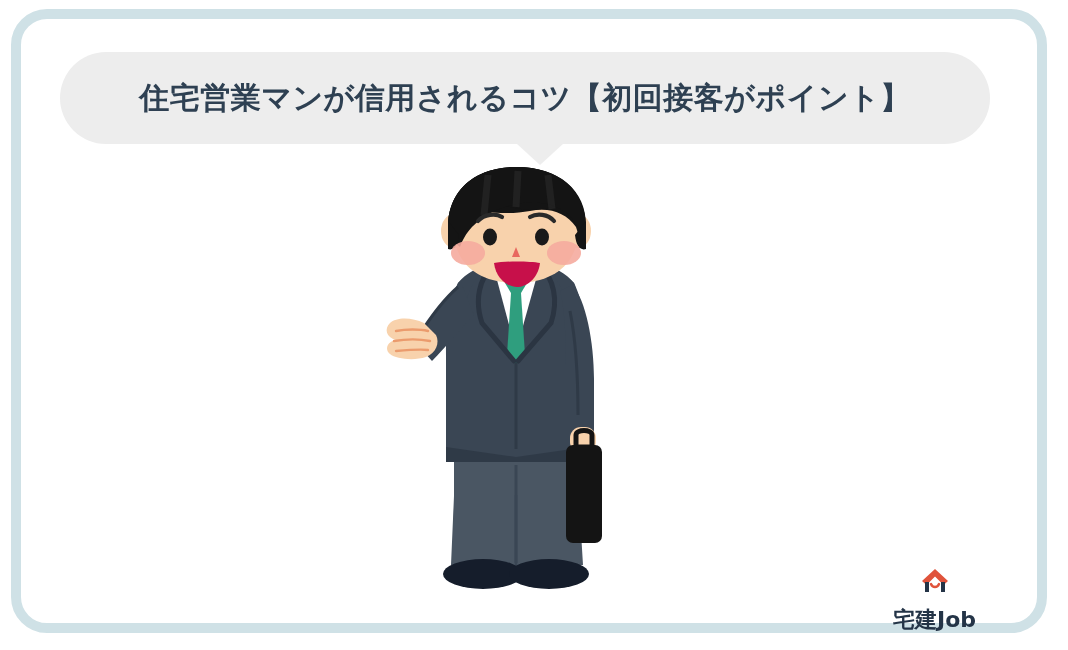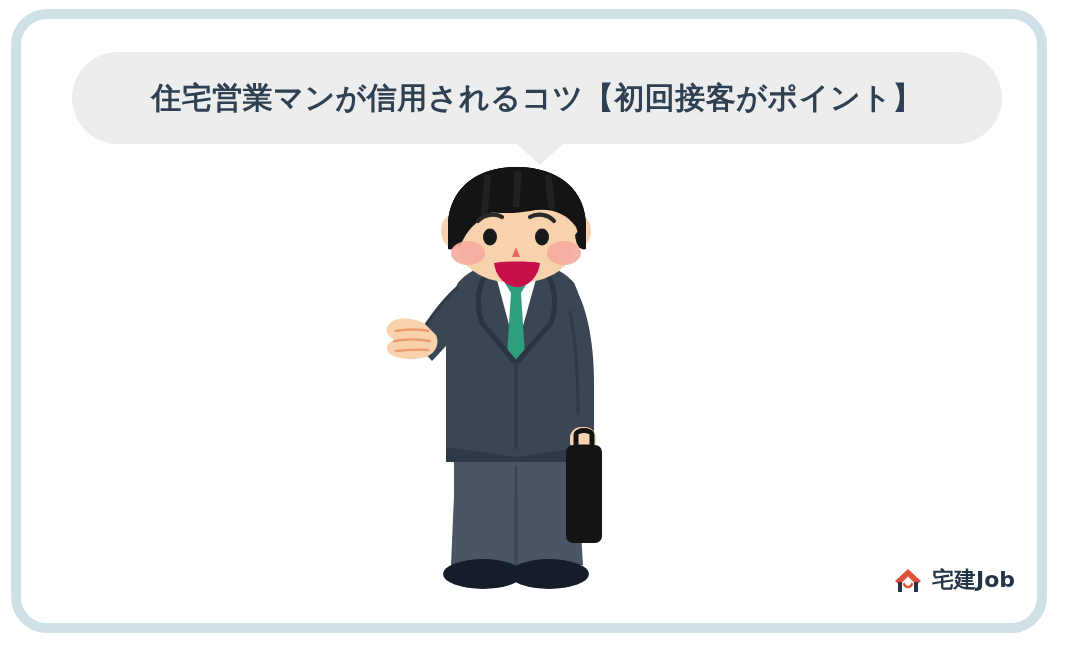--- a/index.html
+++ b/index.html
@@ -30,21 +30,21 @@
     height: 624px;
     border: 10px solid #cfe1e6;
     border-radius: 36px;
     box-sizing: border-box;
     background: #ffffff;
   }
 
   
   .bubble {
     position: absolute;
-    left: 72px;
+    left: 60px;
     top: 52px;
     width: 930px;
     height: 92px;
     background: #ededed;
     border-radius: 46px;
     display: flex;
     align-items: center;
     justify-content: center;
   }
   .bubble-tail {
@@ -77,21 +77,22 @@
   }
   .illustration svg { display: block; }
 
   
   .logo {
     position: absolute;
     left: 893px;
     top: 566px;
     display: flex;
     align-items: center;
-    gap: 9px;
+    gap: 15px;
+    flex-direction: column;
   }
   .logo-mark { width: 30px; height: 28px; display:block; }
   .logo-text {
     font-family: "DejaVu Sans", "Liberation Sans", sans-serif;
     font-size: 22px;
     font-weight: bold;
     color: #243447;
     letter-spacing: 0px;
     line-height: 1;
   }

